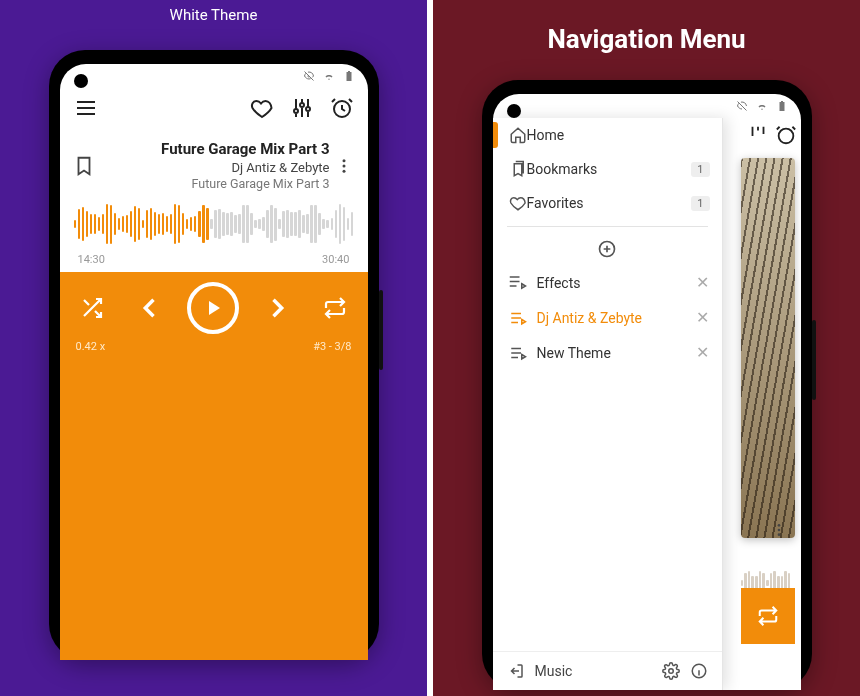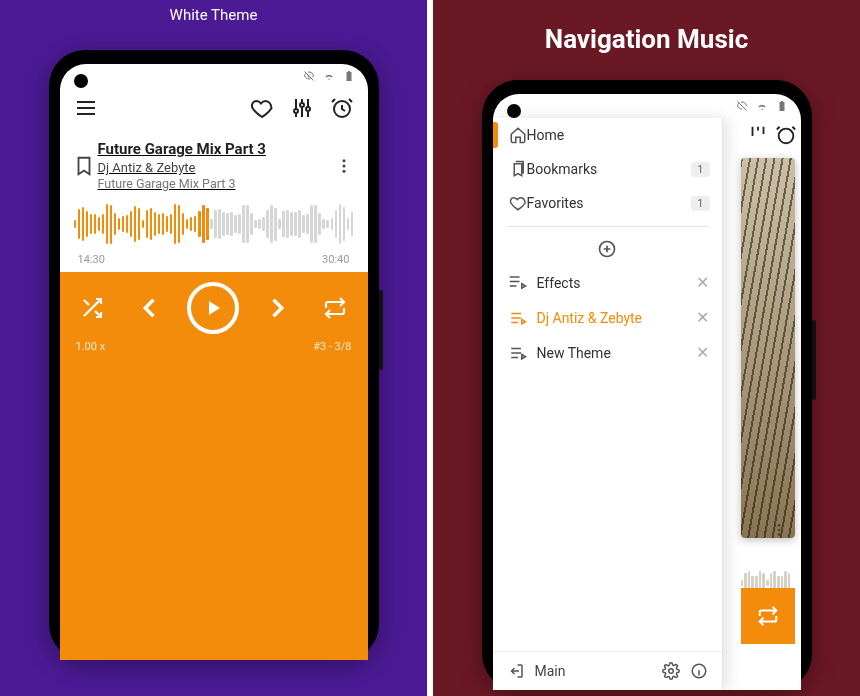--- a/index.html
+++ b/index.html
@@ -49,21 +49,21 @@
   .art-card { width:280px; height:240px; border-radius:6px; background:linear-gradient(180deg,#6c7f79 0%,#3c4842 100%); position:relative; box-shadow:0 2px 8px rgba(0,0,0,.25) inset; overflow:hidden; }
   .art-card .overlay-text { position:absolute; left:10px; bottom:8px; color:#fff; font-size:13px; line-height:1.35; font-weight:500; text-shadow:0 1px 2px rgba(0,0,0,.5); white-space:pre-line; }
   .trees { position:absolute; inset:0; }
   .trees::before,.trees::after{content:"";position:absolute;top:0;bottom:0;width:10px;background:#1e2520;}
   .trees::before{left:40px;}
   .trees::after{left:155px; width:8px;}
   .trees .t3{position:absolute;top:0;bottom:0;left:220px;width:12px;background:#1e2520;}
   .fog{position:absolute;inset:0;background:radial-gradient(ellipse at 60% 40%, rgba(230,236,232,.85) 0%, rgba(108,127,121,.1) 60%);}
 
   .track-row { display:flex; align-items:center; padding:12px 10px 2px 10px; }
-  .track-meta { flex:1; text-align:left;text-decoration:underline; }
+  .track-meta { flex:1; text-align:right; }
   .track-title { font-weight:700; font-size:15px; color:#222; }
   .track-artist { font-size:13px; color:#444; margin-top:2px; }
   .track-album { font-size:12.5px; color:#777; margin-top:1px; }
   .bm-icon, .dots-icon { width:28px; display:flex; justify-content:center; color:#444; }
 
   .wave { height:46px; margin:8px 14px 2px 14px; display:flex; align-items:center; gap:1.5px; }
   .wave .bar { flex:1; border-radius:1px; }
   .times { display:flex; justify-content:space-between; padding:0 18px; color:#999; font-size:11px; margin-top:4px; font-variant-numeric:tabular-nums; }
 
   .controls { margin-top:6px; background:#f28c0a; flex:1; color:#fff; display:flex; flex-direction:column; }
@@ -268,33 +268,33 @@
                 <path d="M9 5l7 7-7 7"></path>
               </svg>
           </div>
           <div class="cbtn">
             <svg width="24" height="24" viewBox="0 0 24 24" fill="none" stroke="currentColor" stroke-width="2.2">
                 <path d="M17 2l4 4-4 4M3 12V8a2 2 0 012-2h16M7 22l-4-4 4-4M21 12v4a2 2 0 01-2 2H3"></path>
               </svg>
           </div>
         </div>
         <div class="info-row">
-          <span>1.00 x</span>
+          <span>0.42 x</span>
           <span>#3 - 3/8</span>
         </div>
       </div>
 
     </div>
   </div>
 </div>
 
 <div class="divider"></div>
 
 <div class="panel right">
-  <div class="panel-title">Navigation Music</div>
+  <div class="panel-title">Navigation Menu</div>
 
   <div class="phone rphone">
     <div class="nub"></div>
     <div class="screen">
       <div class="camera"></div>
 
       <div class="statusbar">
         <svg class="sicon" viewBox="0 0 24 24" fill="none" stroke="currentColor" stroke-width="2">
             <path d="M3 3l18 18M9.9 4.2A10 10 0 0121 12M6.3 6.3A10 10 0 003 12c1.7 3 5 6 9 6"></path>
           </svg>
@@ -408,21 +408,21 @@
           <span>New Theme</span>
           <span class="xbtn">✕</span>
         </div>
 
         <div class="drawer-footer">
           <span class="dicon">
               <svg viewBox="0 0 24 24" fill="none" stroke="currentColor" stroke-width="2">
                 <path d="M14 4h5a1 1 0 011 1v14a1 1 0 01-1 1h-5M10 8l-4 4 4 4M6 12h10"></path>
               </svg>
             </span>
-          <span>Main</span>
+          <span>Music</span>
           <span class="ffill"></span>
           <span class="dicon">
               <svg viewBox="0 0 24 24" fill="none" stroke="currentColor" stroke-width="2">
                 <circle cx="12" cy="12" r="3"></circle>
                 <path d="M19.4 15a1.7 1.7 0 00.3 1.8l.1.1a2 2 0 11-2.8 2.8l-.1-.1a1.7 1.7 0 00-1.8-.3 1.7 1.7 0 00-1 1.5V21a2 2 0 11-4 0v-.1a1.7 1.7 0 00-1-1.5 1.7 1.7 0 00-1.8.3l-.1.1a2 2 0 11-2.8-2.8l.1-.1a1.7 1.7 0 00.3-1.8 1.7 1.7 0 00-1.5-1H3a2 2 0 110-4h.1a1.7 1.7 0 001.5-1 1.7 1.7 0 00-.3-1.8l-.1-.1a2 2 0 112.8-2.8l.1.1a1.7 1.7 0 001.8.3H9a1.7 1.7 0 001-1.5V3a2 2 0 114 0v.1a1.7 1.7 0 001 1.5 1.7 1.7 0 001.8-.3l.1-.1a2 2 0 112.8 2.8l-.1.1a1.7 1.7 0 00-.3 1.8V9a1.7 1.7 0 001.5 1H21a2 2 0 110 4h-.1a1.7 1.7 0 00-1.5 1z"></path>
               </svg>
             </span>
           <span class="dicon">
               <svg viewBox="0 0 24 24" fill="none" stroke="currentColor" stroke-width="2">
                 <circle cx="12" cy="12" r="9"></circle>

